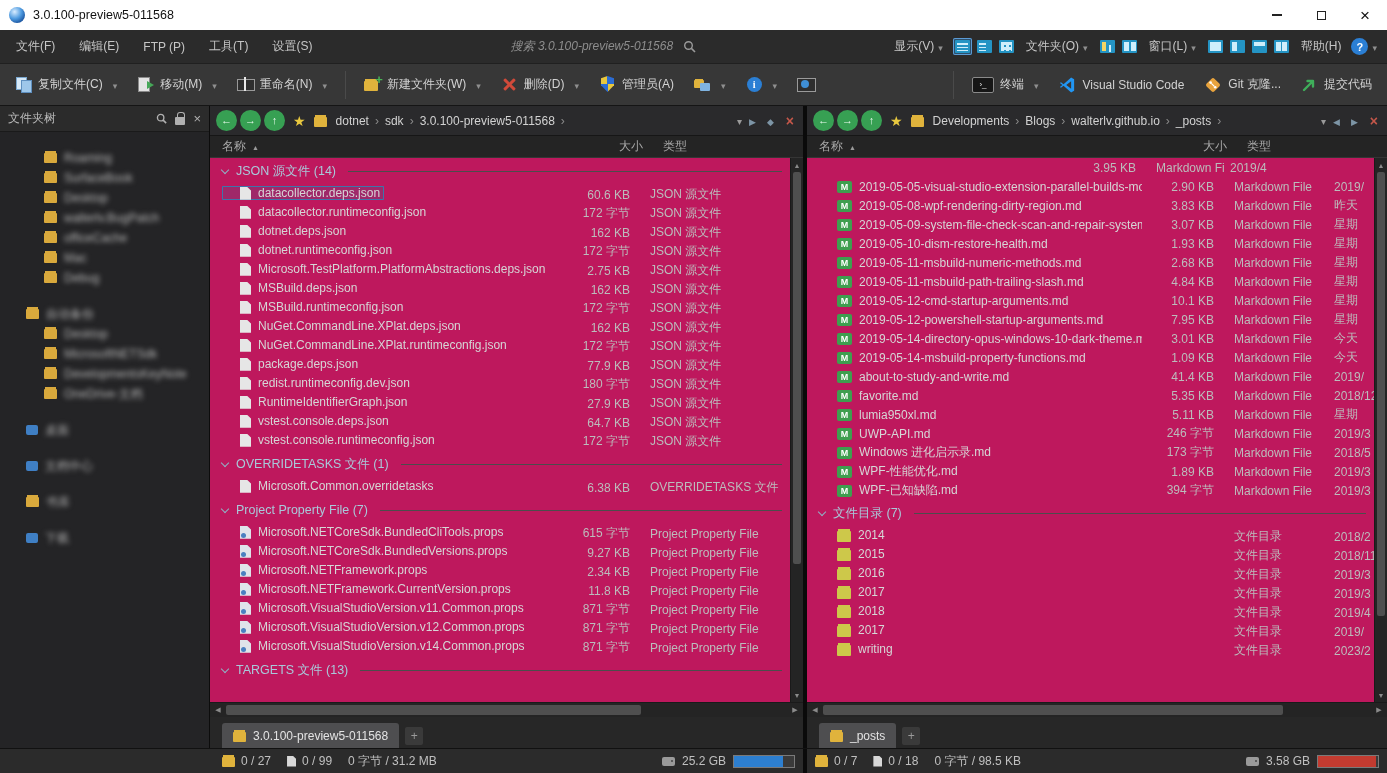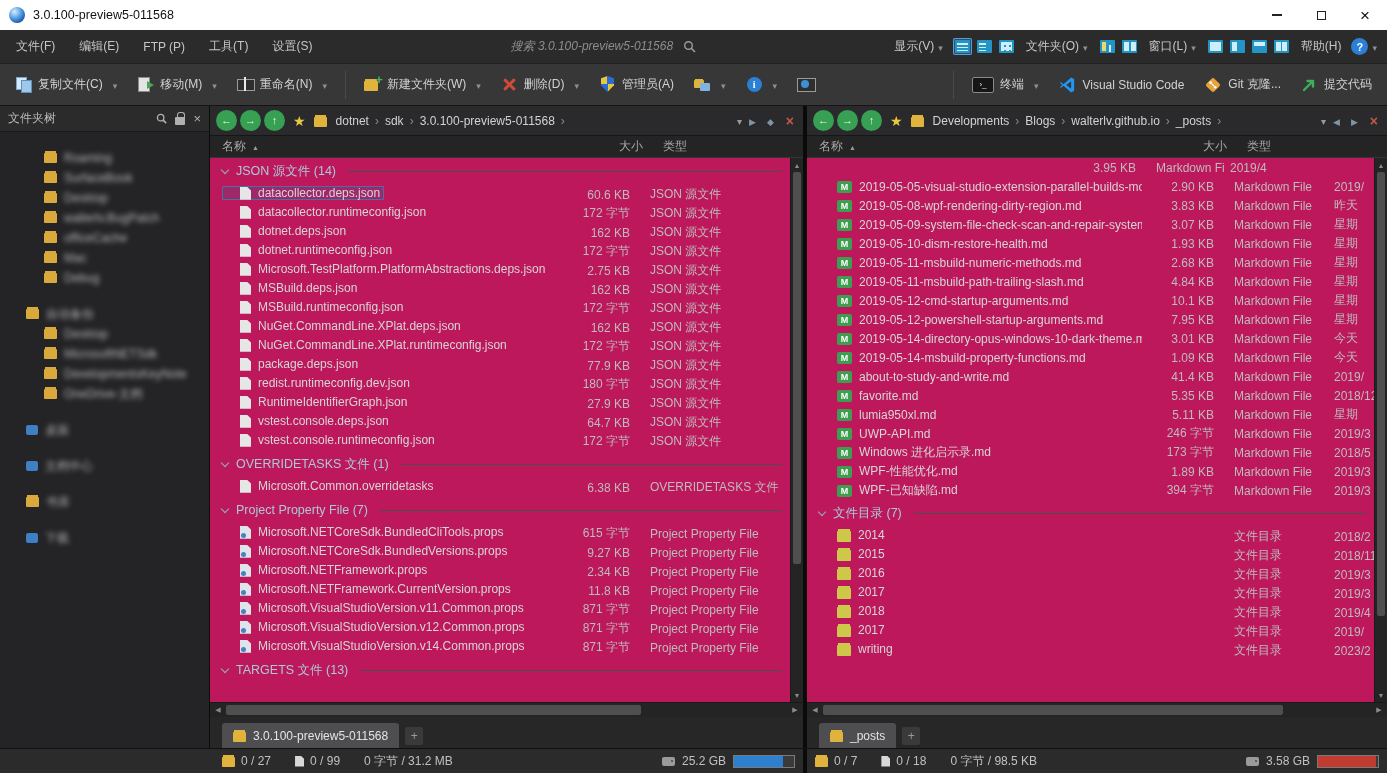--- a/index.html
+++ b/index.html
@@ -165,21 +165,21 @@
   .tab-add::before { content:"+"; }
 
   
   .mini-folder { width:13px; height:10px; background:#e0b33c; border-radius:1px; box-shadow:0 -3px 0 -1px #e0b33c; display:inline-block; margin-top:2px; }
   .mini-page { width:9px; height:11px; background:#d8d8d8; clip-path:polygon(0 0,62% 0,100% 30%,100% 100%,0 100%); display:inline-block; }
   .mini-drive { width:13px; height:9px; background:#9a9a9a; border-radius:2px; position:relative; display:inline-block; }
   .mini-drive::after { content:''; position:absolute; right:2px; top:3.5px; width:2px; height:2px; border-radius:50%; background:#444; }
 
   
   .statusbar { height:25px; background:#2b2b2b; border-top:1px solid #111; display:flex; align-items:center; color:#c0c0c0; flex:0 0 auto; }
-  .sb-half { display:flex; align-items:center; gap:24px; height:100%; }
+  .sb-half { display:flex; align-items:center; gap:16px; height:100%; }
   .sb-lefthalf { flex:0 0 803px; padding-left:222px; }
   .sb-righthalf { flex:1; padding-left:8px; border-left:4px solid #0a0a0a; }
   .sb-group { display:inline-flex; align-items:center; gap:6px; }
   .sb-disk { margin-left:auto; display:inline-flex; align-items:center; gap:7px; margin-right:8px; }
   .disk-bar { width:62px; height:13px; border:1px solid #7a7a7a; background:#3a3a3a; position:relative; overflow:hidden; }
   .disk-fill { position:absolute; left:0; top:0; bottom:0; }
   .disk-fill.blue { background:#2d7fd0; }
   .disk-fill.red { background:#c23b30; }
 </style>
 </head>

